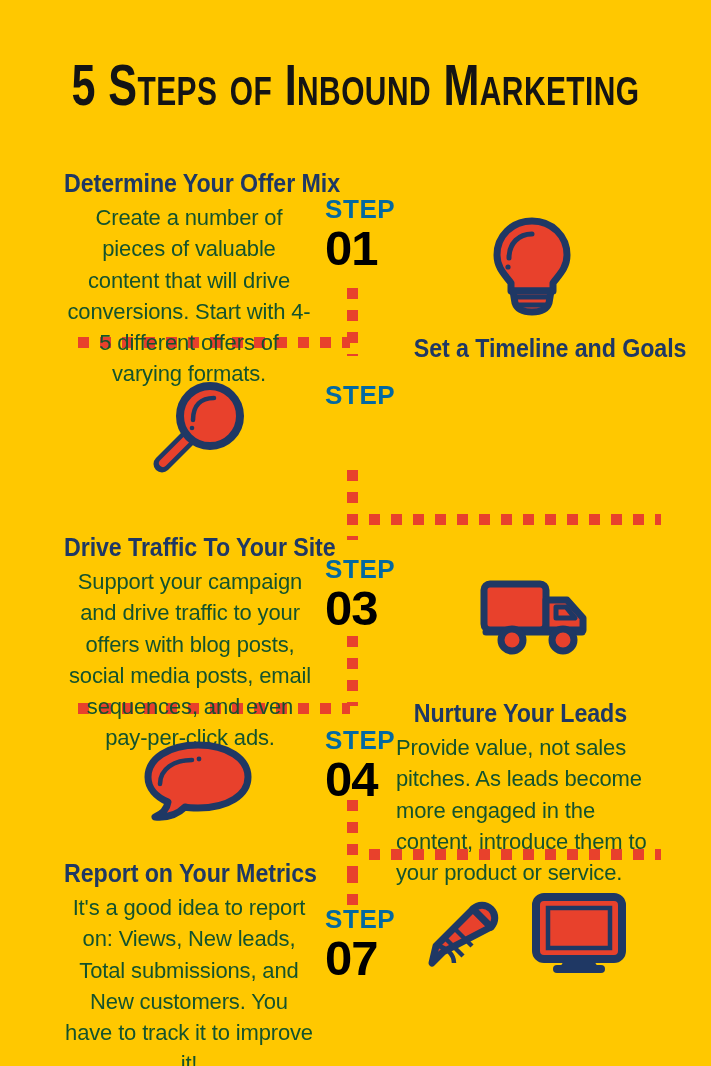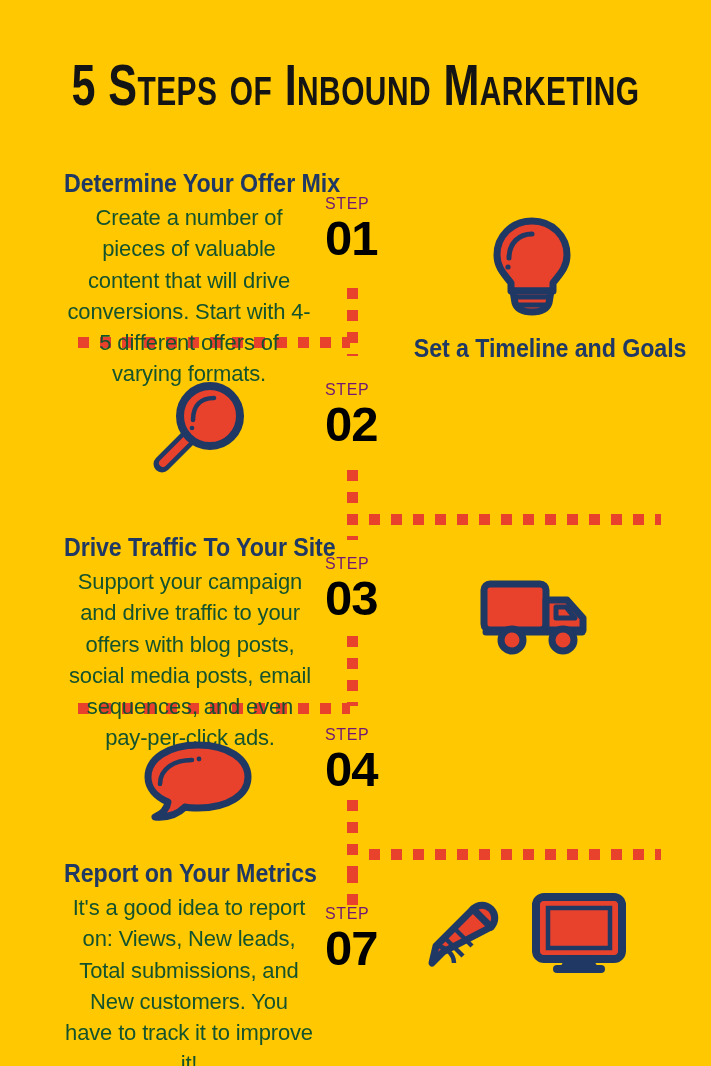--- a/index.html
+++ b/index.html
@@ -73,23 +73,23 @@
     font-weight: 400;
     line-height: 1.42;
     letter-spacing: -0.15px;
   }
   .block.left  { text-align: center; }
   .block.right { text-align: left; }
 
   
   .stepmark { position: absolute; text-align: left; }
   .stepmark .lbl {
-    color: #701a75;
-    font-size: 16px;
-    font-weight: 400;
+    color: #0369a1;
+    font-size: 26px;
+    font-weight: 700;
     letter-spacing: 0.6px;
     line-height: 1;
     display: block;
   }
   .stepmark .num {
     color: #000000;
     font-size: 49px;
     font-weight: 700;
     letter-spacing: -1px;
     line-height: 1.02;
@@ -139,21 +139,20 @@
       <path d="M22 43 C22 28 32 19 45 19" fill="none" stroke="#1F3864" stroke-width="5" stroke-linecap="round"></path>
       <circle cx="21" cy="52" r="2.6" fill="#1F3864"></circle>
     </svg>
   </div>
 
   <div class="block right" style="left:396px; top:335px; width:254px;">
     <h2>Set a Timeline and Goals</h2>
   </div>
   <div class="stepmark" style="left:325px; top:382px;">
     <span class="lbl">STEP</span>
-    <span class="num">02</span>
   </div>
   <div class="icon" style="left:148px; top:378px;">
     <svg width="100" height="100" viewBox="0 0 100 100">
       <line x1="14" y1="86" x2="43" y2="57" stroke="#1F3864" stroke-width="17" stroke-linecap="round"></line>
       <line x1="15" y1="85" x2="43" y2="57" stroke="#E8412C" stroke-width="8" stroke-linecap="round"></line>
       <circle cx="62" cy="38" r="30" fill="#E8412C" stroke="#1F3864" stroke-width="8"></circle>
       <path d="M45 42 C45 27 53 20 66 20" fill="none" stroke="#1F3864" stroke-width="4.5" stroke-linecap="round"></path>
       <circle cx="44" cy="50" r="2.3" fill="#1F3864"></circle>
     </svg>
   </div>
@@ -170,20 +169,24 @@
     <svg width="116" height="80" viewBox="0 0 116 80">
       <rect x="6" y="6" width="62" height="46" rx="6" fill="#E8412C" stroke="#1F3864" stroke-width="7"></rect>
       <path d="M68 22 L89 22 L105 40 L105 52 L68 52 Z" fill="#E8412C" stroke="#1F3864" stroke-width="7" stroke-linejoin="round"></path>
       <path d="M78 29 L88 29 L97 40 L78 40 Z" fill="#E8412C" stroke="#1F3864" stroke-width="5" stroke-linejoin="round"></path>
       <line x1="8" y1="54" x2="104" y2="54" stroke="#1F3864" stroke-width="7" stroke-linecap="round"></line>
       <circle cx="34" cy="62" r="11" fill="#E8412C" stroke="#1F3864" stroke-width="7"></circle>
       <circle cx="85" cy="62" r="11" fill="#E8412C" stroke="#1F3864" stroke-width="7"></circle>
     </svg>
   </div>
 
+  <div class="block right" style="left:396px; top:700px; width:254px;">
+    <h2>Nurture Your Leads</h2>
+    <p>Provide value, not sales pitches. As leads become more engaged in the content, introduce them to your product or service.</p>
+  </div>
   <div class="stepmark" style="left:325px; top:727px;">
     <span class="lbl">STEP</span>
     <span class="num">04</span>
   </div>
   <div class="icon" style="left:142px; top:740px;">
     <svg width="112" height="82" viewBox="0 0 112 82">
       <path d="M56 5 C26 5 6 19 6 37 C6 48 14 57 26 62 C25 69 20 74 13 77 C25 78 36 74 43 67 C47 68 51 68 56 68 C86 68 106 55 106 37 C106 19 86 5 56 5 Z" fill="#E8412C" stroke="#1F3864" stroke-width="7" stroke-linejoin="round"></path>
       <path d="M18 44 C18 29 32 20 50 20" fill="none" stroke="#1F3864" stroke-width="4.5" stroke-linecap="round"></path>
       <circle cx="57" cy="19" r="2.4" fill="#1F3864"></circle>
     </svg>

